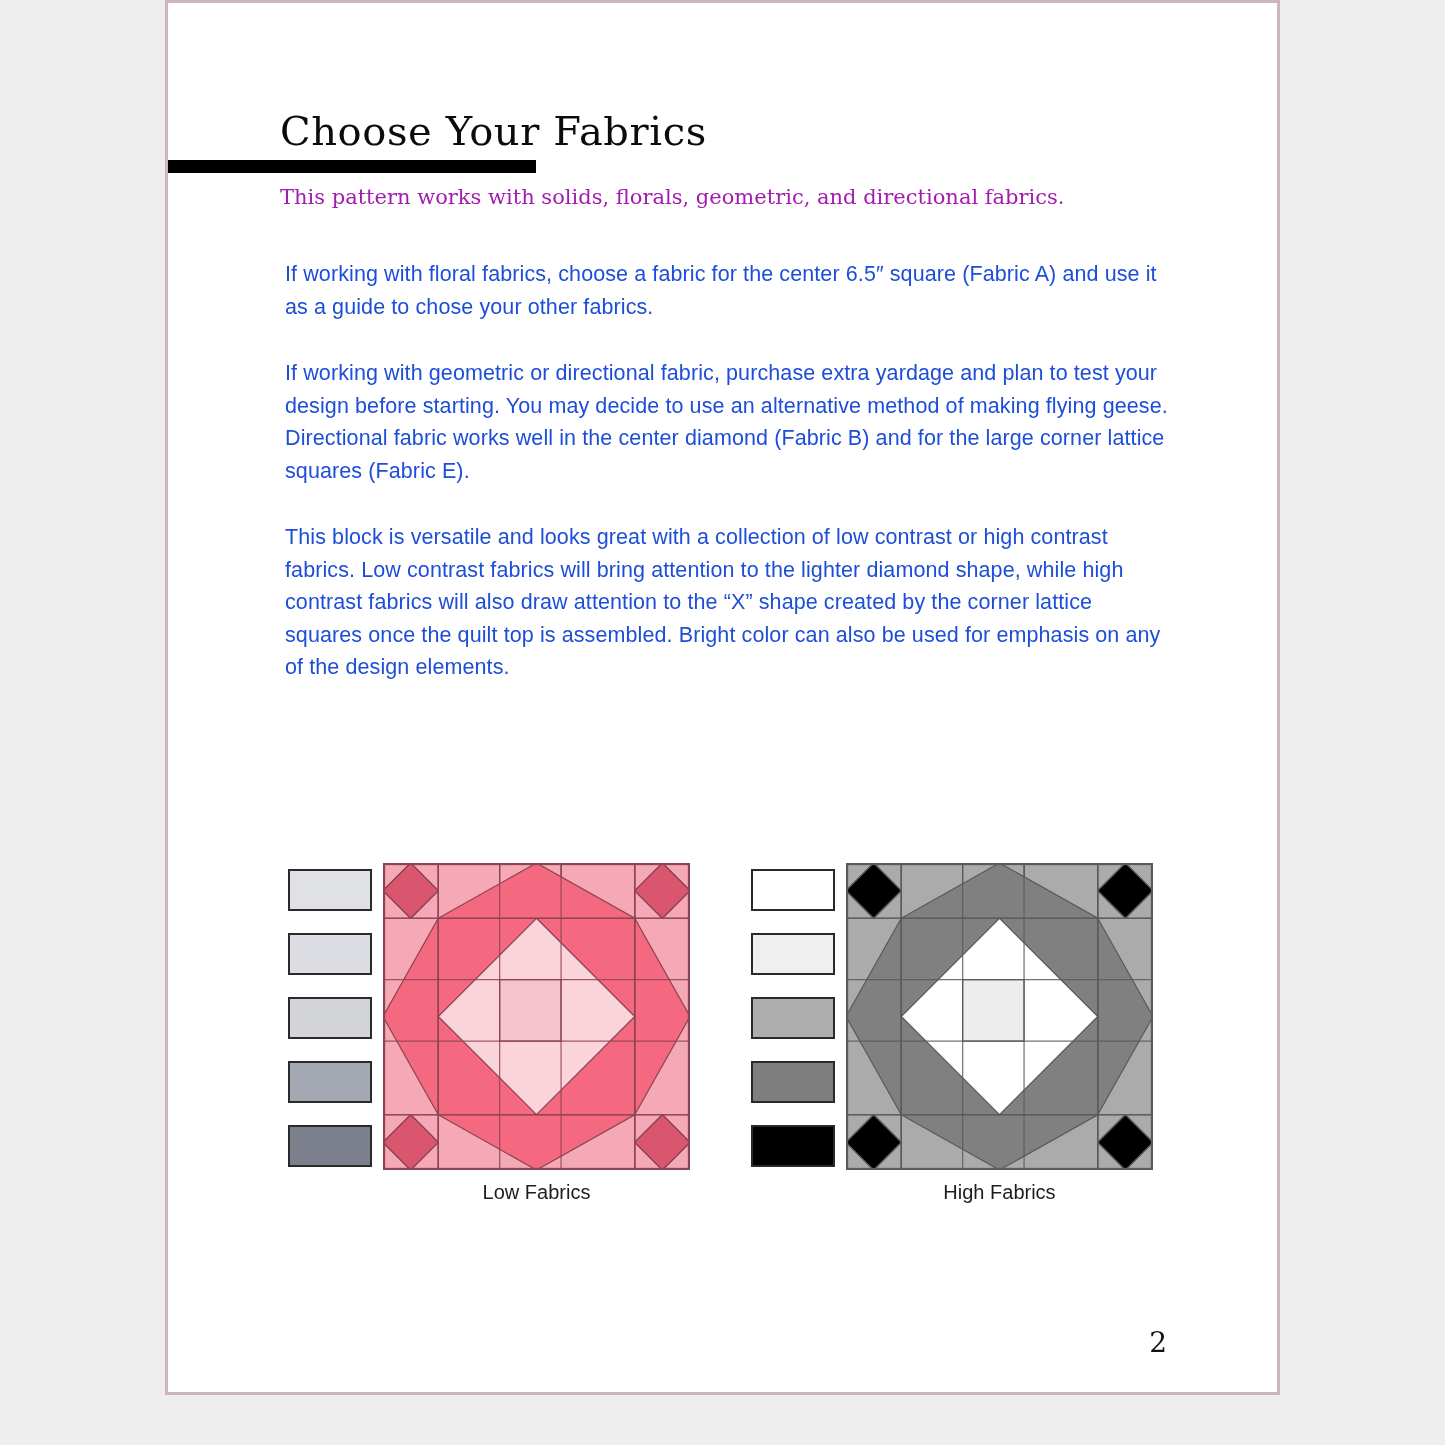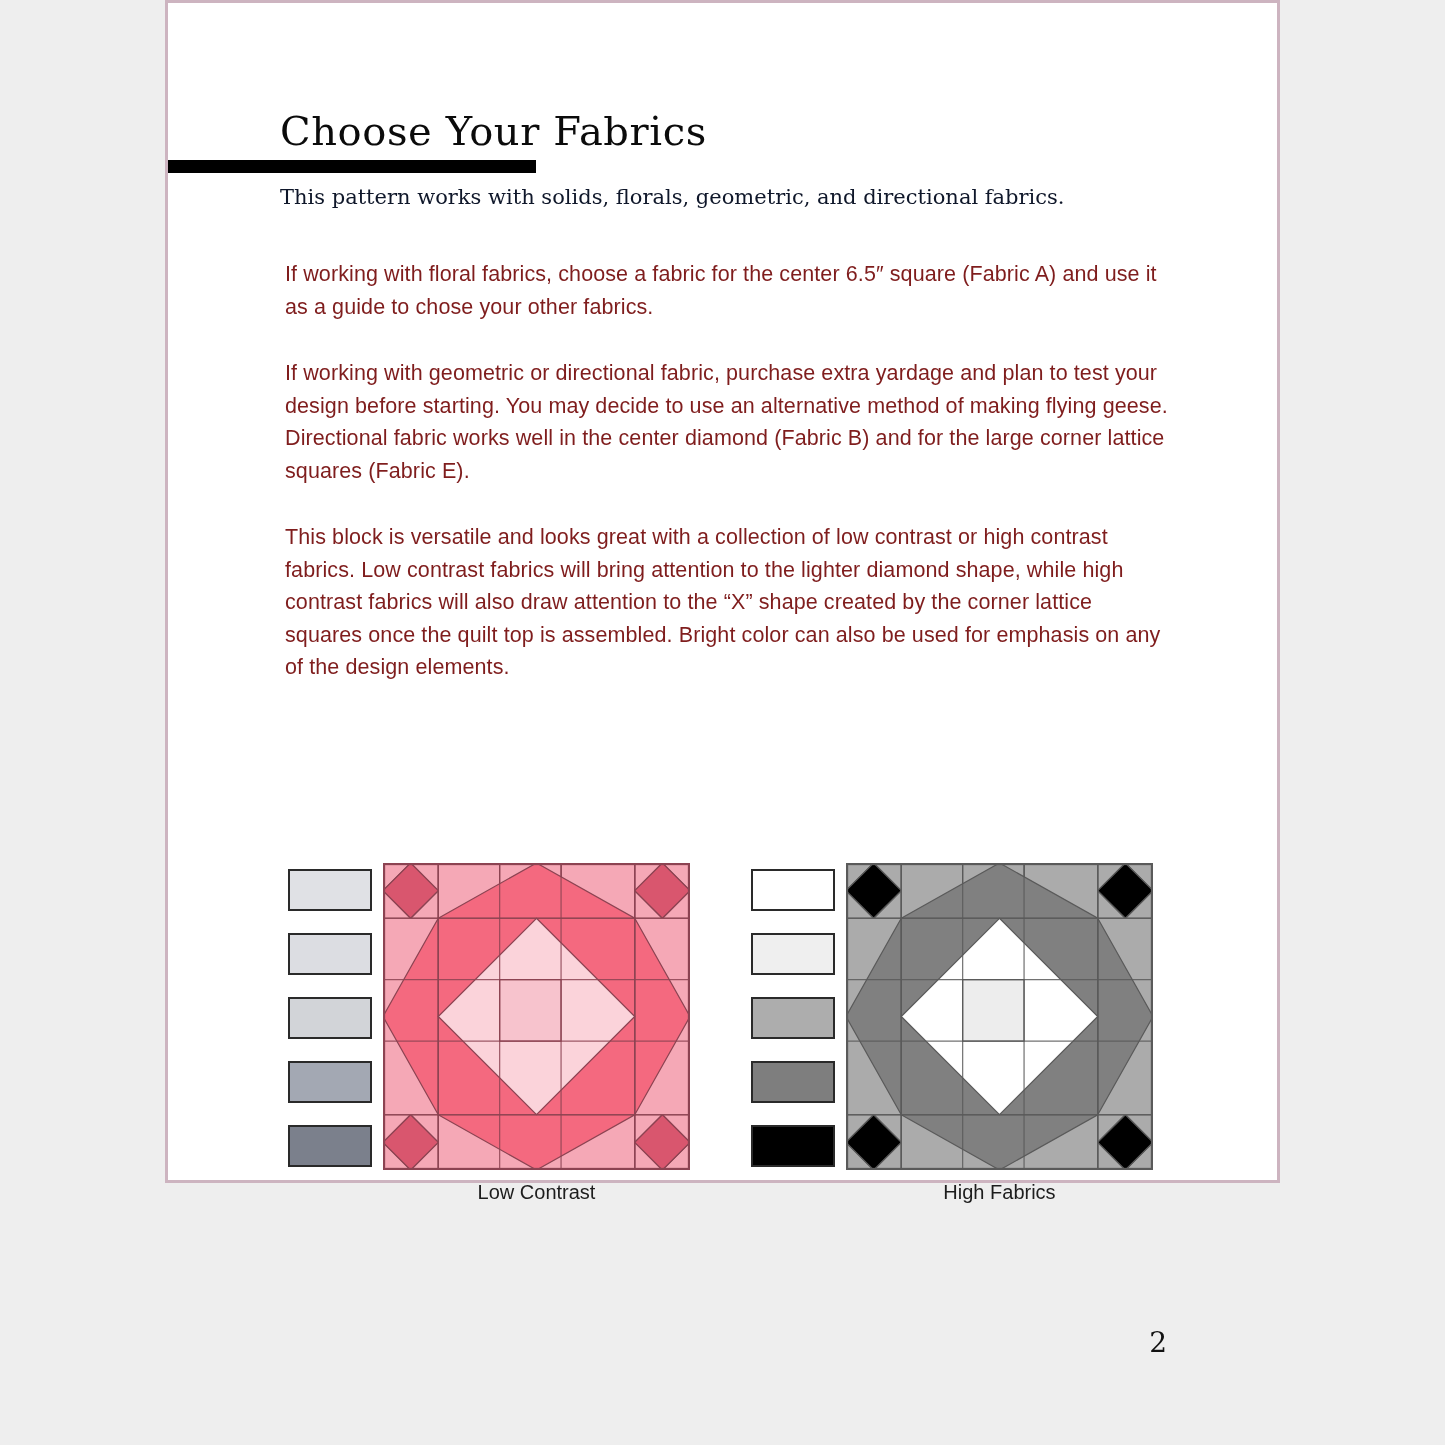--- a/index.html
+++ b/index.html
@@ -14,21 +14,21 @@
     font-family: "Liberation Sans", sans-serif;
     overflow: hidden;
   }
 
   
   #page {
     position: absolute;
     left: 165px;
     top: 0px;
     width: 1115px;
-    height: 1183px;
+    height: 1395px;
     background: #ffffff;
     border-left: 3px solid #cdb4c0;
     border-right: 3px solid #cdb4c0;
     border-bottom: 3px solid #cdb4c0;
     border-top: 3px solid #cdb4c0;
     box-sizing: border-box;
   }
 
   
   #title {
@@ -52,34 +52,34 @@
   }
 
   
   #intro-line {
     position: absolute;
     left: 112px;
     top: 182px;
     width: 900px;
     font-family: "DejaVu Serif", "Liberation Serif", serif;
     font-size: 21px;
-    color: #0f172a;
+    color: #a21caf;
     white-space: nowrap;
   }
 
   
   #body-copy {
     position: absolute;
     left: 117px;
     top: 255px;
     width: 890px;
     font-family: "Liberation Sans", sans-serif;
     font-size: 21.5px;
     line-height: 32.5px;
-    color: #7f1d1d;
+    color: #1d4ed8;
     letter-spacing: 0.1px;
   }
   #body-copy p {
     margin: 0 0 34px 0;
   }
   #body-copy p:last-child { margin-bottom: 0; }
 
   
   #figures {
     position: absolute;
@@ -207,21 +207,21 @@
             <line x1="0" y1="18" x2="100" y2="18" stroke="#8c4352" stroke-width="0.4" opacity="0.85"></line>
             <line x1="38" y1="0" x2="38" y2="100" stroke="#8c4352" stroke-width="0.4" opacity="0.85"></line>
             <line x1="0" y1="38" x2="100" y2="38" stroke="#8c4352" stroke-width="0.4" opacity="0.85"></line>
             <line x1="58" y1="0" x2="58" y2="100" stroke="#8c4352" stroke-width="0.4" opacity="0.85"></line>
             <line x1="0" y1="58" x2="100" y2="58" stroke="#8c4352" stroke-width="0.4" opacity="0.85"></line>
             <line x1="82" y1="0" x2="82" y2="100" stroke="#8c4352" stroke-width="0.4" opacity="0.85"></line>
             <line x1="0" y1="82" x2="100" y2="82" stroke="#8c4352" stroke-width="0.4" opacity="0.85"></line>
             <rect x="0.3" y="0.3" width="99.4" height="99.4" fill="none" stroke="#8c4352" stroke-width="0.8"></rect>
           </svg>
       </div>
-      <div class="fig-caption">Low Contrast</div>
+      <div class="fig-caption">Low Fabrics</div>
     </div>
 
     <div class="figure high">
       <div class="swatch-col">
         <div class="swatch" style="background: rgb(255, 255, 255);"></div>
         <div class="swatch" style="background: rgb(239, 239, 239);"></div>
         <div class="swatch" style="background: rgb(173, 173, 173);"></div>
         <div class="swatch" style="background: rgb(126, 126, 126);"></div>
         <div class="swatch" style="background: rgb(0, 0, 0);"></div>
       </div>

